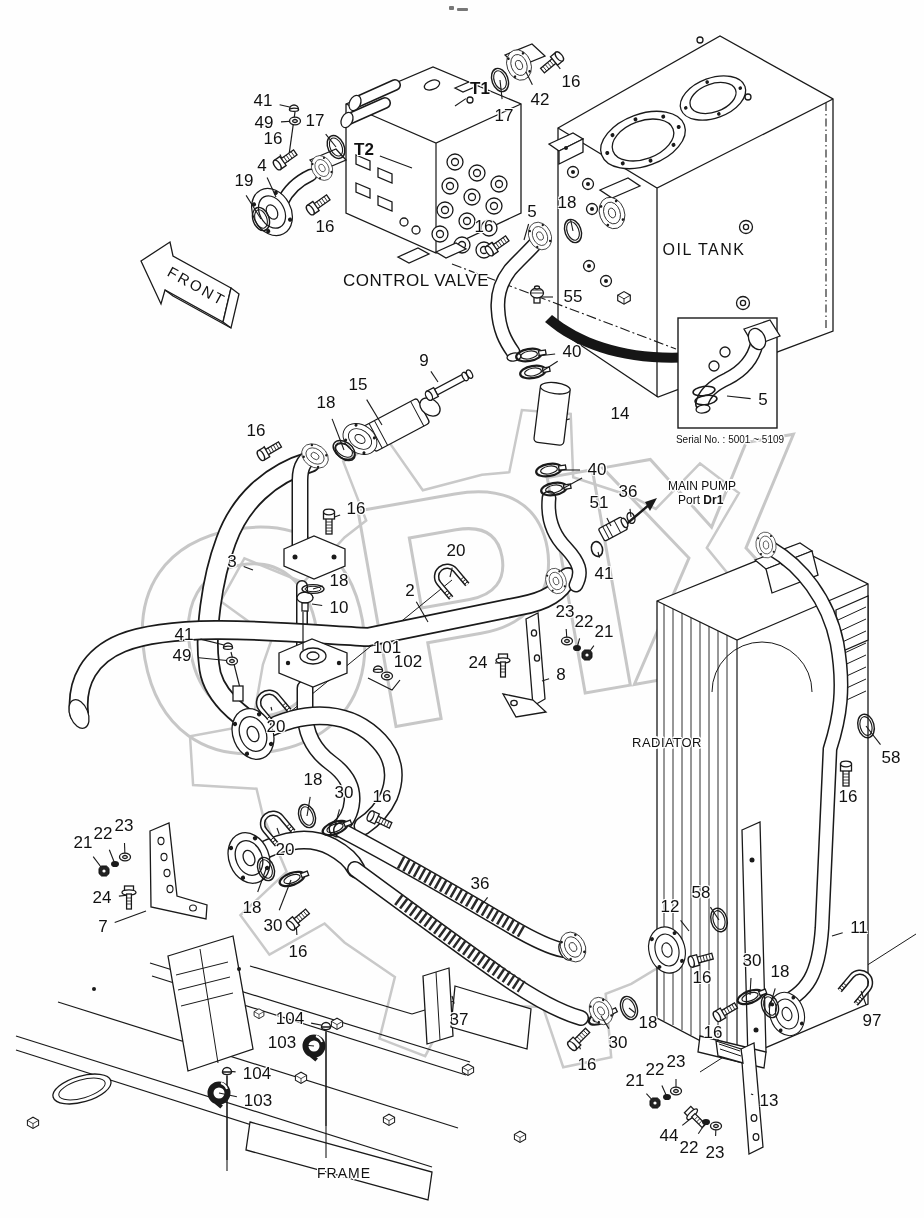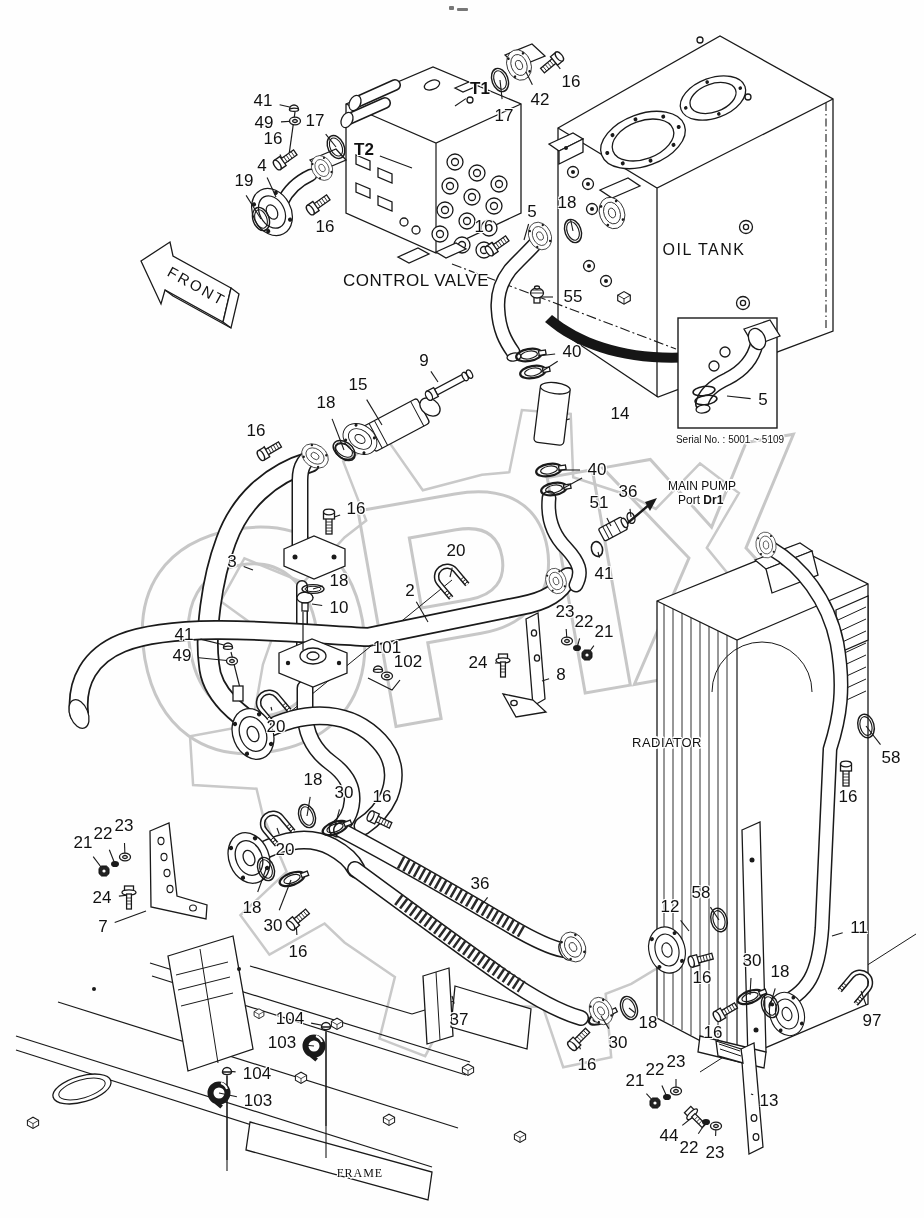--- a/index.html
+++ b/index.html
@@ -952,21 +952,21 @@
       <div class="callout" style="left: 282px; top: 1043px;">103</div>
       <div class="callout" style="left: 257px; top: 1074px;">104</div>
       <div class="callout" style="left: 258px; top: 1101px;">103</div>
       <div class="callout" style="left: 763px; top: 400px;">5</div>
     </div>
 
   <div class="lbl" style="left:197px;top:286px;font-size:15px;letter-spacing:2.5px;transform:translate(-50%,-50%) rotate(29deg);">FRONT</div>
   <div class="lbl" style="left:416px;top:281px;font-size:17px;letter-spacing:.5px;">CONTROL VALVE</div>
   <div class="lbl" style="left:704px;top:250px;font-size:16px;letter-spacing:1.5px;">OIL TANK</div>
   <div class="lbl" style="left:667px;top:742px;font-size:13px;letter-spacing:.5px;">RADIATOR</div>
-  <div class="lbl" style="left:360px;top:1173px;font-size:12px;letter-spacing:1px;font-family:Liberation Serif, serif;">FRAME</div>
+  <div class="lbl" style="left:344px;top:1173px;font-size:14px;letter-spacing:1px;">FRAME</div>
   <div class="lbl" style="left:702px;top:493px;font-size:12px;text-align:left;">
     <div>MAIN PUMP</div>
     <div style="margin-left:10px;"><span>Port </span><b>Dr1</b></div>
   </div>
   <div class="lbl" style="left:730px;top:439px;font-size:10px;">Serial No. : 5001 ~ 5109</div>
 
   <div class="artifact" style="left:449px;top:6px;width:5px;height:4px;"></div>
   <div class="artifact" style="left:457px;top:8px;width:11px;height:3px;"></div>
 </div>
 

